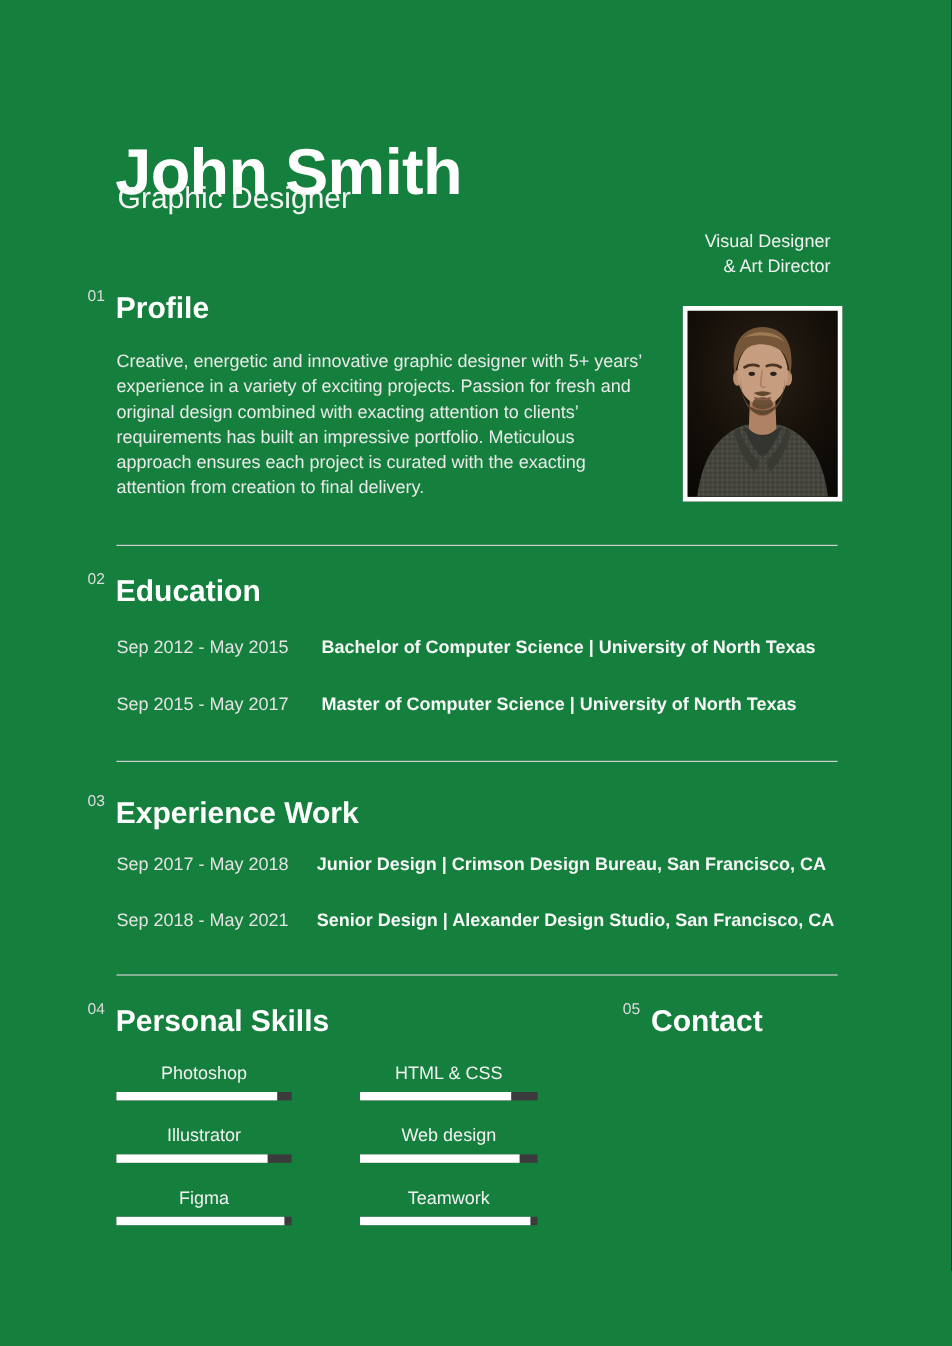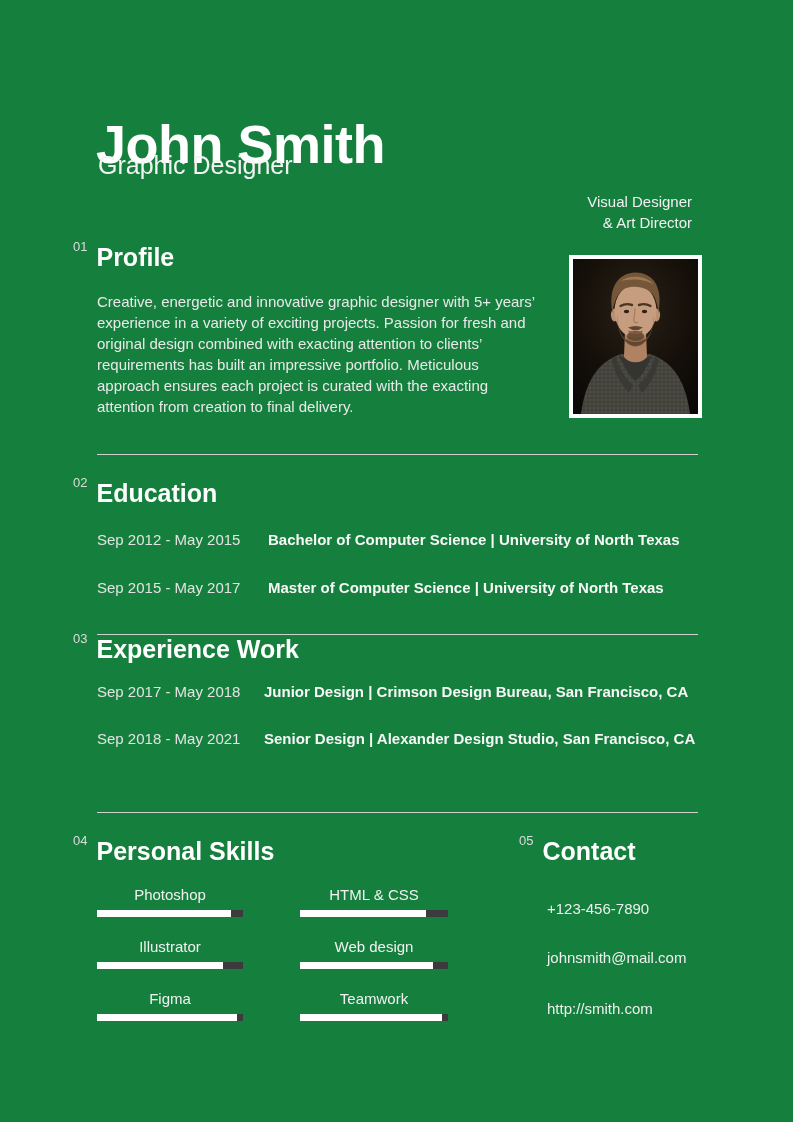--- a/index.html
+++ b/index.html
@@ -171,21 +171,21 @@
       </div>
       <div class="t-row">
         <span class="dates">Sep 2015 - May 2017</span>
         <span class="desc">Master of Computer Science | University of North Texas</span>
       </div>
     </div>
   </section>
 
   <div class="divider" style="top:634px"></div>
 
-  <section class="timeline-section experience" style="top:635px">
+  <section class="timeline-section experience" style="top:664px">
     <div class="sec-head">
       <span class="sec-num">03</span>
       <span class="sec-title">Experience Work</span>
     </div>
     <div class="rows">
       <div class="t-row">
         <span class="dates">Sep 2017 - May 2018</span>
         <span class="desc">Junior Design | Crimson Design Bureau, San Francisco, CA</span>
       </div>
       <div class="t-row">
@@ -240,20 +240,15 @@
         </div>
       </div>
     </div>
   </section>
 
   <section class="contact">
     <div class="sec-head">
       <span class="sec-num">05</span>
       <span class="sec-title">Contact</span>
     </div>
-    <div class="contact-items">
-      <div class="contact-item">+123-456-7890</div>
-      <div class="contact-item">johnsmith@mail.com</div>
-      <div class="contact-item">http://smith.com</div>
-    </div>
   </section>
 
 </div>
 
 </body></html>

